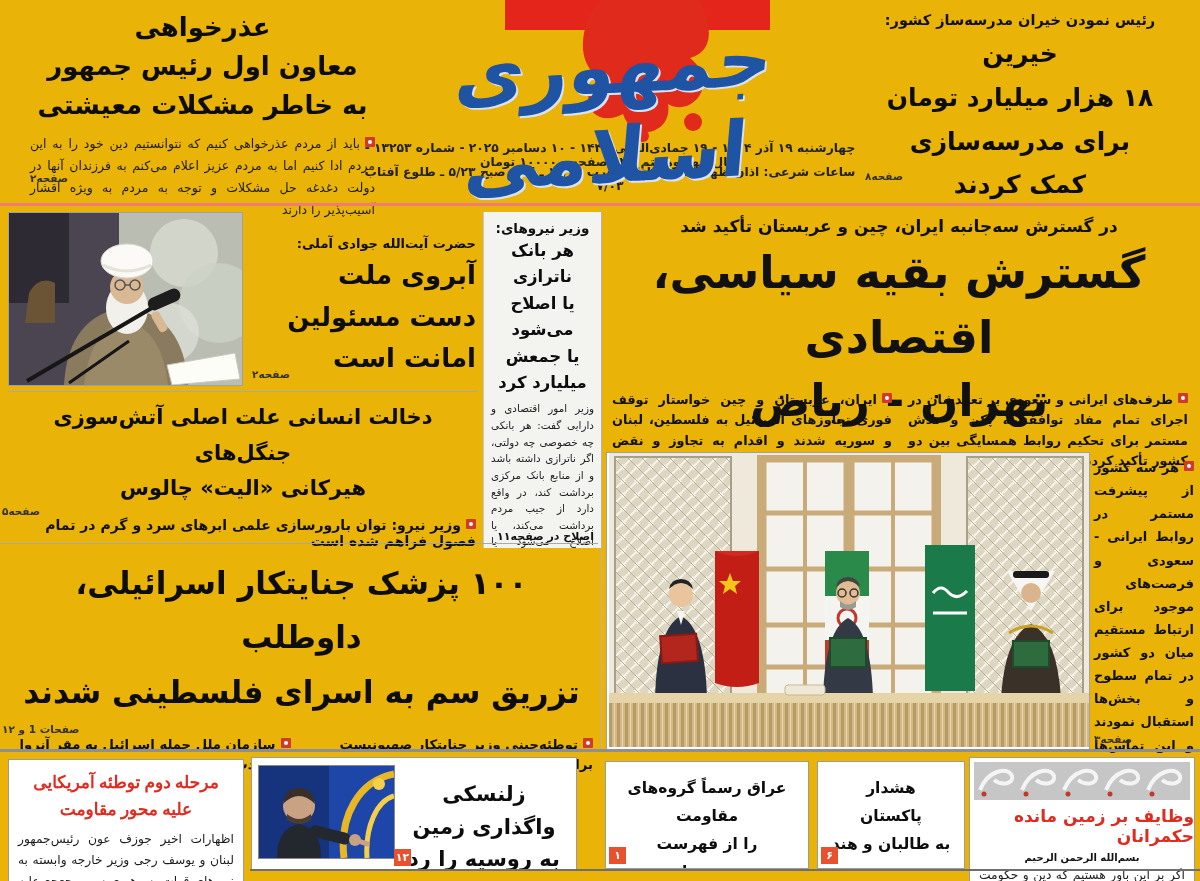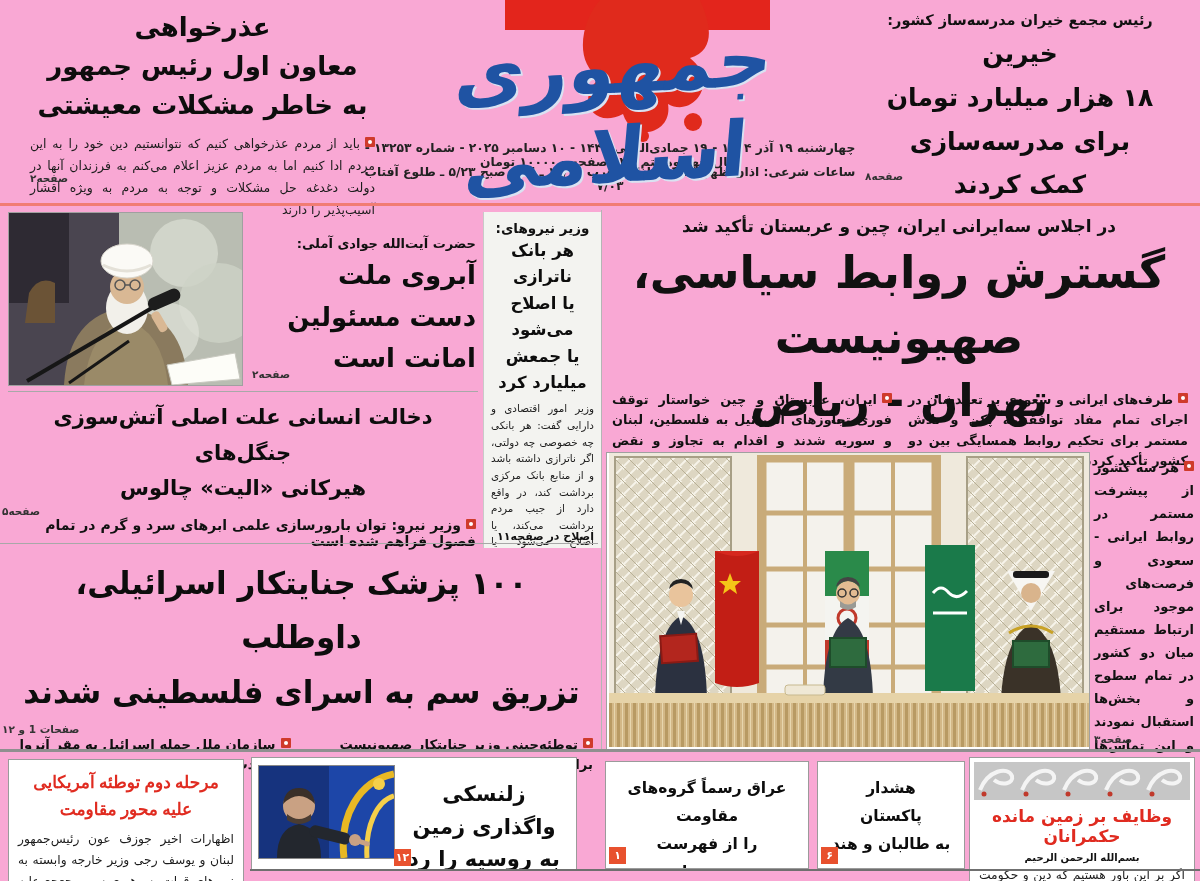--- a/index.html
+++ b/index.html
@@ -1,16 +1,16 @@
 <!DOCTYPE html>
 <html lang="fa" dir="rtl"><head>
 <meta charset="utf-8">
 <style>
   html,body{margin:0;padding:0;background:#e9e9e6;font-family:"DejaVu Sans",sans-serif;}
-  #page{position:relative;width:1200px;height:881px;background:#f9a8d4;overflow:hidden;direction:rtl;color:#111;}
+  #page{position:relative;width:1200px;height:881px;background:#eab308;overflow:hidden;direction:rtl;color:#111;}
   .abs{position:absolute;}
   .hl{font-weight:bold;white-space:pre-line;color:#0d0d0d;}
   .kicker{font-weight:bold;color:#111;}
   .bodytxt{color:#1c1c1c;text-align:justify;}
   .pageref{font-size:10.5px;font-weight:bold;color:#333;}
   .bullet{display:inline-block;width:10px;height:10px;background:#cf3a2b;border-radius:1px;margin-left:5px;vertical-align:1px;position:relative;}
   .bullet::after{content:"";position:absolute;left:3px;top:3px;width:4px;height:4px;background:#fff;border-radius:50%;}
   .rule{background:#a8a8a8;}
   .badge{position:absolute;width:17px;height:17px;background:#e8512e;color:#fff;font-size:11px;font-weight:bold;text-align:center;line-height:17px;}
   .box{position:absolute;border:1px solid #9b9b9b;background:#fff;overflow:hidden;}
@@ -80,21 +80,21 @@
   #box-usplot .bodytxt{font-size:12.3px;line-height:1.7;padding:6px 9px 0 9px;}
   #box-zelensky{left:251px;top:757px;width:324px;height:111px;}
   #zel-photo{position:absolute;left:6px;top:7px;width:135px;height:92px;border:1px solid #888;}
   #box-zelensky .hl{position:absolute;right:8px;top:20px;width:168px;font-size:21px;line-height:1.55;text-align:center;}
   #box-iraq{left:605px;top:761px;width:202px;height:106px;}
   #box-iraq .hl{font-size:15.5px;line-height:1.8;text-align:center;margin-top:13px;}
   #box-pakistan{left:817px;top:761px;width:146px;height:106px;}
   #box-pakistan .hl{font-size:15.5px;line-height:1.8;text-align:center;margin-top:13px;}
   #box-governance{left:969px;top:757px;width:224px;height:124px;}
   #orn-band{position:absolute;left:4px;top:4px;right:4px;height:38px;background:#c6c6c6;overflow:hidden;}
-  #box-governance .hl{color:#e02b20;font-size:17px;text-align:center;margin-top:48px;}
+  #box-governance .hl{color:#e02b20;font-size:17px;text-align:right;margin-top:48px;}
   #box-governance .basmala{text-align:center;font-size:10px;font-weight:bold;margin-top:6px;}
   #box-governance .bodytxt{font-size:12.3px;line-height:1.7;padding:2px 9px 0 9px;}
   #bottom-line{left:250px;top:869px;width:950px;height:2px;background:#6f6f6f;}
 </style>
 </head>
 <body>
 
 <div id="page">
 
   <div id="apology" class="abs">
@@ -113,33 +113,33 @@
       <circle cx="68" cy="136" r="6" fill="#e02a1c"></circle>
     </svg>
   </div>
   <div id="masthead-logo" class="abs">
     <span class="logo-text">جمهوری اسلامی</span>
   </div>
   <div id="dateline" class="abs">چهارشنبه ۱۹ آذر ۱۴۰۴ - ۱۹ جمادی‌الثانی ۱۴۴۷ - ۱۰ دسامبر ۲۰۲۵ - شماره ۱۳۲۵۳ - سال چهل‌وهفتم - ۱۲ صفحه - ۱۰۰۰۰ تومان</div>
   <div id="prayer" class="abs">ساعات شرعی:  اذان ظهر ۱۱/۵۷ ـ اذان مغرب ۱۷/۱۱ ـ اذان صبح ۵/۲۳ ـ طلوع آفتاب ۷/۰۳</div>
 
   <div id="charity" class="abs">
-    <div class="kicker">رئیس مجمع خیران مدرسه‌ساز کشور:</div>
+    <div class="kicker">رئیس نمودن خیران مدرسه‌ساز کشور:</div>
     <div class="hl">خیرین
 ۱۸ هزار میلیارد تومان
 برای مدرسه‌سازی
 کمک کردند</div>
   </div>
   <div id="charity-page" class="abs pageref">صفحه۸</div>
 
   <div id="red-rule" class="abs"></div>
 
-  <div id="main-kicker" class="abs kicker">در اجلاس سه‌ایرانی ایران، چین و عربستان تأکید شد</div>
+  <div id="main-kicker" class="abs kicker">در گسترش سه‌جانبه ایران، چین و عربستان تأکید شد</div>
   <div id="main-headline" class="abs">
-    <div class="l1">گسترش روابط سیاسی، صهیونیست</div>
+    <div class="l1">گسترش بقیه سیاسی، اقتصادی</div>
     <div class="l2">تهران - ریاض</div>
   </div>
   <div id="main-leads" class="abs">
     <div class="lead"><span class="bullet"></span><span>طرف‌های ایرانی و سعودی بر تعهدشان در اجرای تمام مفاد توافقنامه پکن و تلاش مستمر برای تحکیم روابط همسایگی بین دو کشور تأکید کردند</span></div>
     <div class="lead"><span class="bullet"></span><span>ایران، عربستان و چین خواستار توقف فوری تجاوزهای اسرائیل به فلسطین، لبنان و سوریه شدند و اقدام به تجاوز و نقض حاکمیت و تمامیت سرزمینی جمهوری اسلامی ایران را محکوم کردند</span></div>
   </div>
 
   <div id="main-photo" class="abs photo-frame">
     <svg width="480" height="294" viewBox="0 0 480 294">
       <defs>

